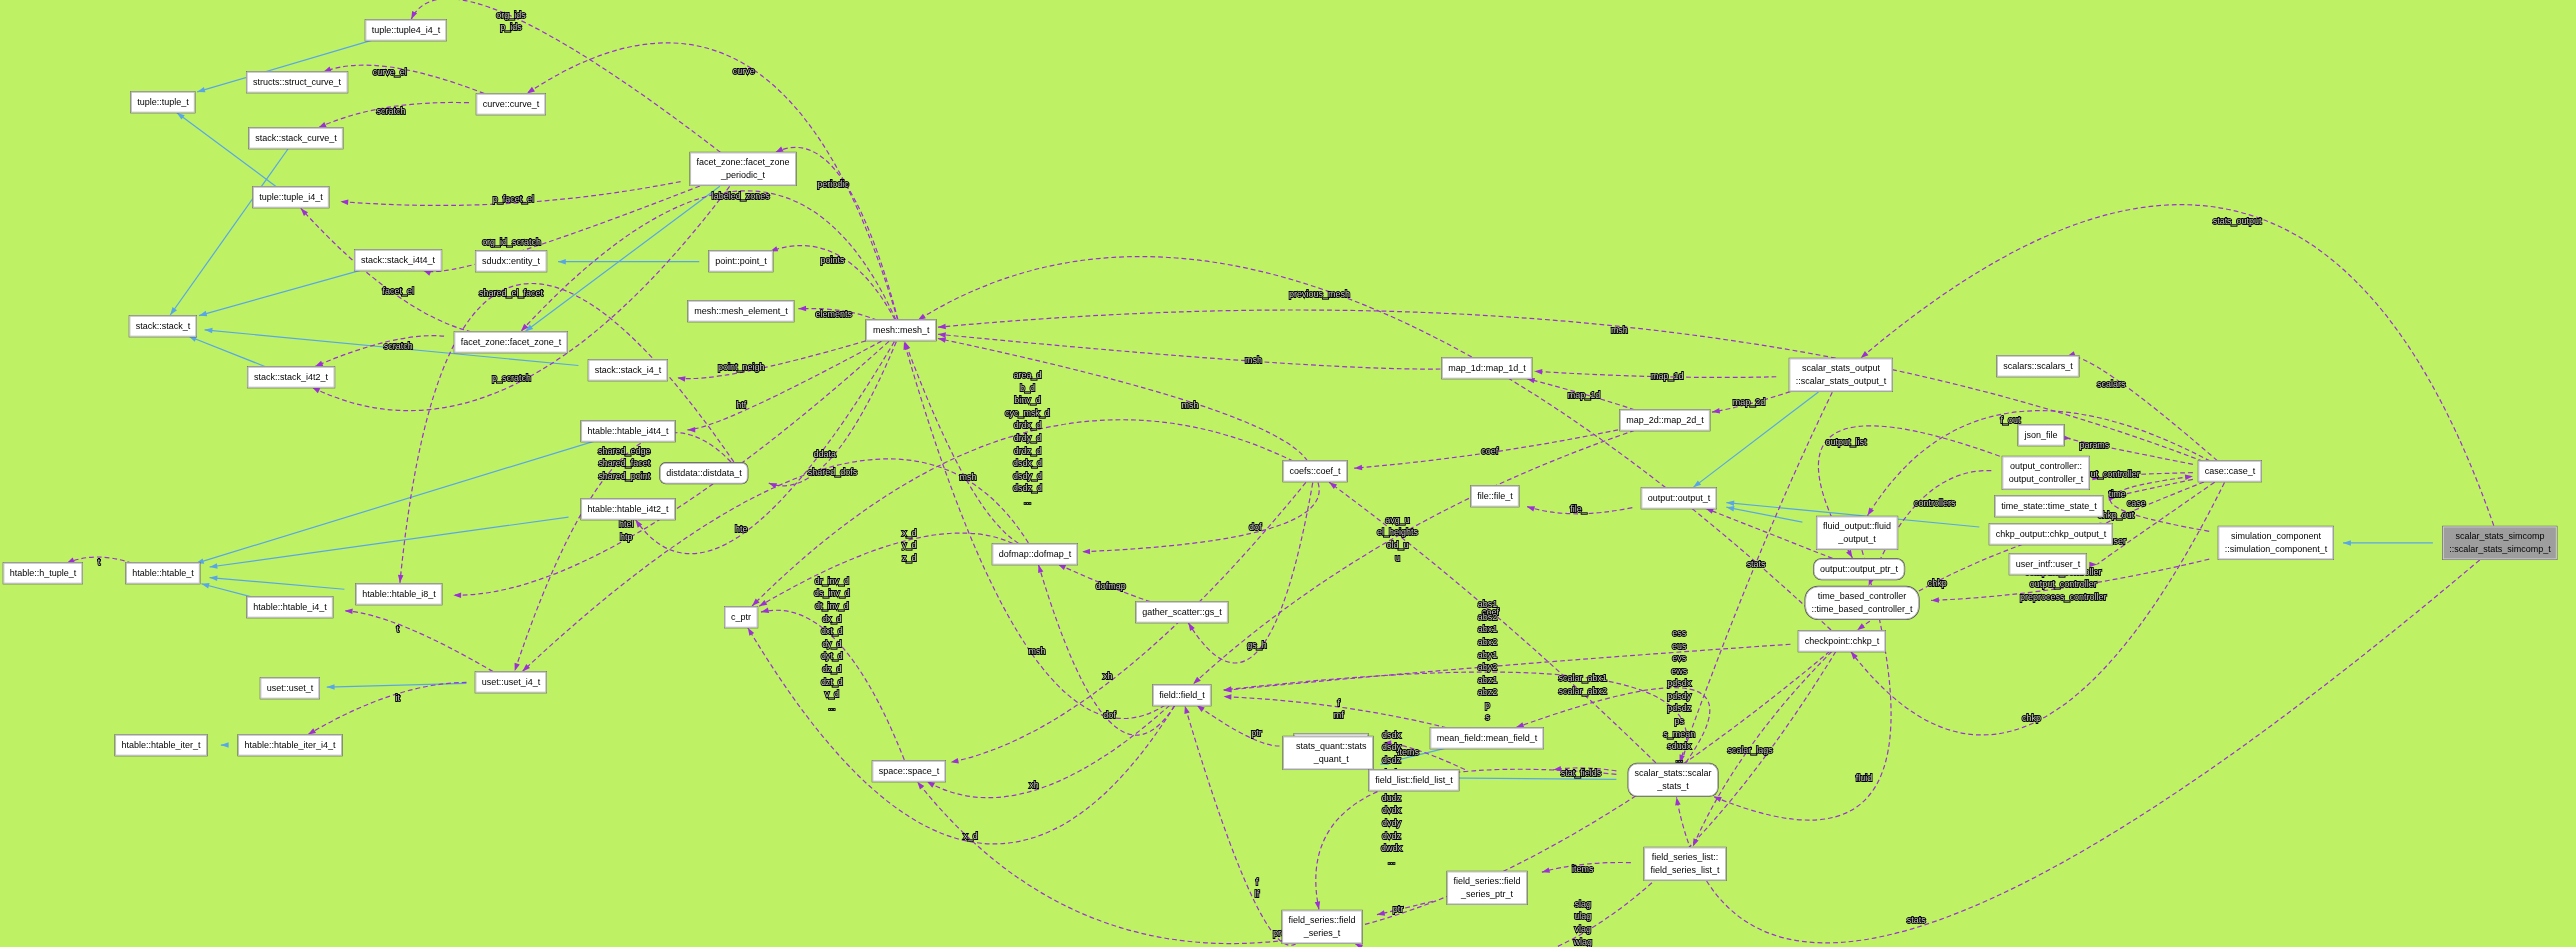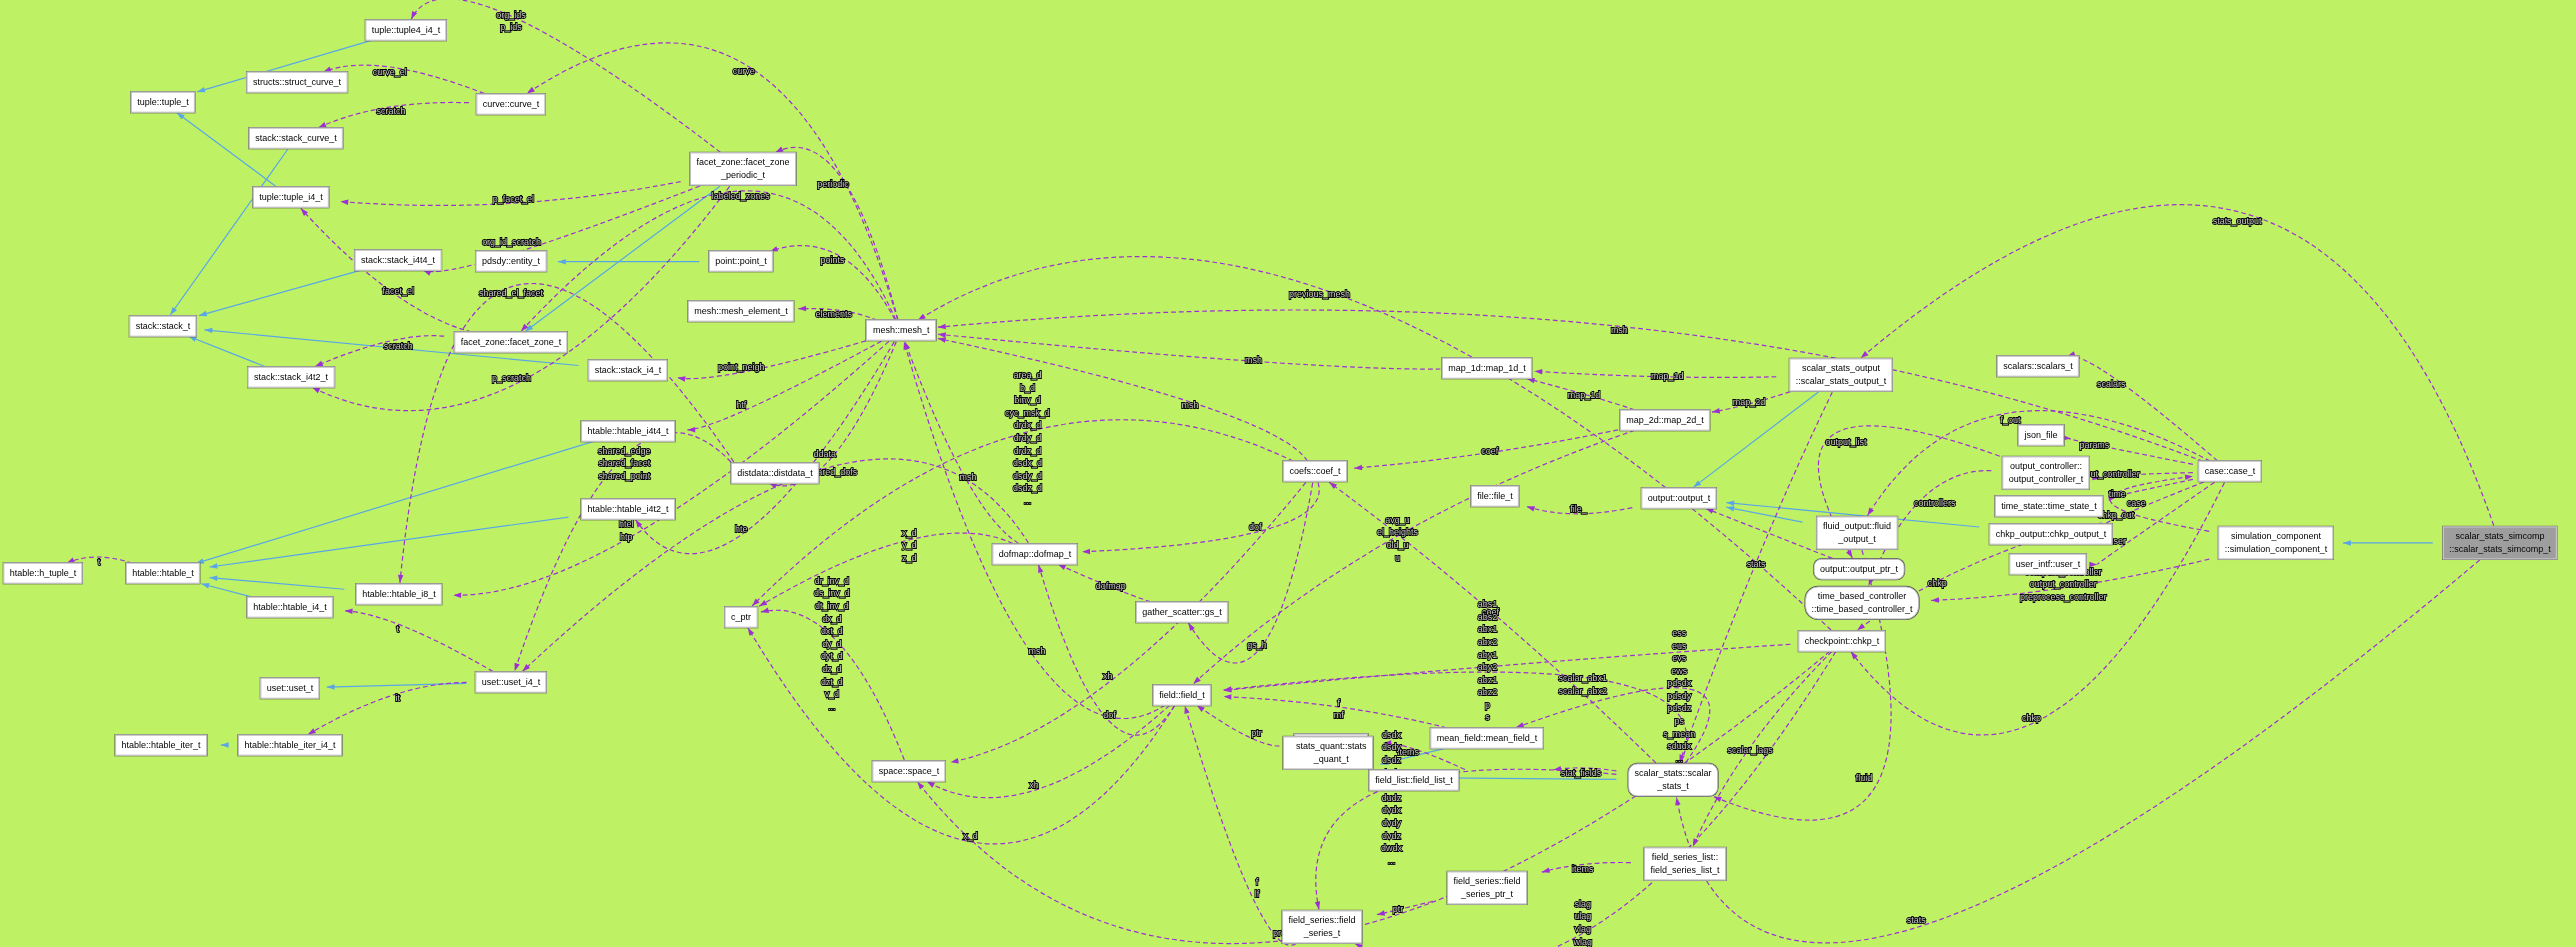--- a/index.html
+++ b/index.html
@@ -329,35 +329,35 @@
         <span>facet_zone::facet_zone_t</span>
       </div>
       <div class="node" style="left: 291px; top: 377px;">
         <span>stack::stack_i4t2_t</span>
       </div>
       <div class="node" style="left: 743px; top: 169px;">
         <span>facet_zone::facet_zone</span>
         <span>_periodic_t</span>
       </div>
       <div class="node" style="left: 511px; top: 261px;">
-        <span>pdsdy::entity_t</span>
+        <span>sdudx::entity_t</span>
       </div>
       <div class="node" style="left: 741px; top: 261px;">
         <span>point::point_t</span>
       </div>
       <div class="node" style="left: 741px; top: 311px;">
         <span>mesh::mesh_element_t</span>
       </div>
       <div class="node" style="left: 628px; top: 370px;">
         <span>stack::stack_i4_t</span>
       </div>
       <div class="node" style="left: 628px; top: 431px;">
         <span>htable::htable_i4t4_t</span>
       </div>
-      <div class="node" style="left: 775px; top: 473px;">
+      <div class="node" style="left: 704px; top: 473px; border-radius: 6px;">
         <span>distdata::distdata_t</span>
       </div>
       <div class="node" style="left: 628px; top: 509px;">
         <span>htable::htable_i4t2_t</span>
       </div>
       <div class="node" style="left: 43px; top: 573px;">
         <span>htable::h_tuple_t</span>
       </div>
       <div class="node" style="left: 163px; top: 573px;">
         <span>htable::htable_t</span>

